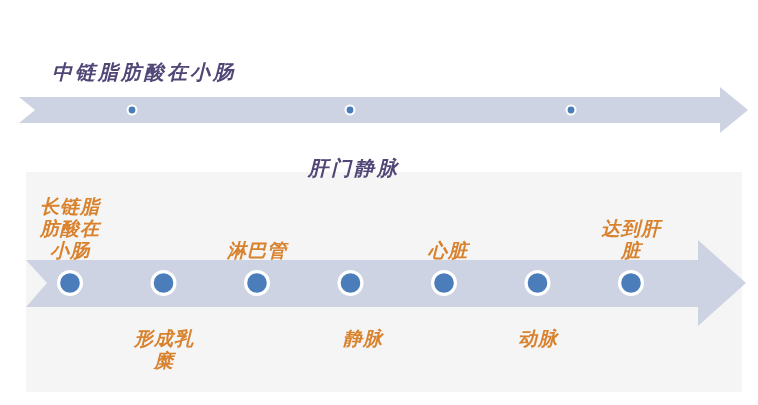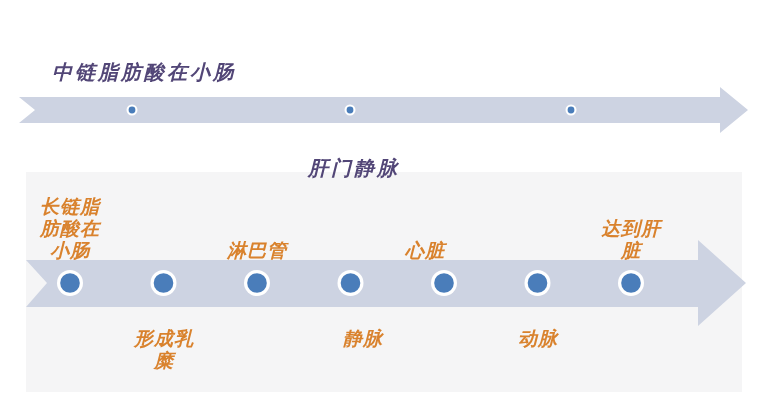--- a/index.html
+++ b/index.html
@@ -86,21 +86,21 @@
 
   <div class="lbl top-lbl" style="left:52px;top:61px;">中链脂肪酸在小肠</div>
 
 
   <div class="lbl top-lbl cx" style="left:354px;top:131px;margin-top:26px;">肝门静脉</div>
 
   <div class="lbl bot-lbl wrap3 cx" style="left:70px;top:180px;">长链脂肪酸在小肠</div>
 
   <div class="lbl bot-lbl cx" style="left:257px;top:224px;">淋巴管</div>
 
-  <div class="lbl bot-lbl cx" style="left:425px;top:224px;">心脏</div>
+  <div class="lbl bot-lbl cx" style="left:448px;top:224px;">心脏</div>
 
   <div class="lbl bot-lbl wrap3 cx" style="left:631px;top:202px;">达到肝脏</div>
 
   <div class="lbl bot-lbl wrap3 cx" style="left:164px;top:312px;">形成乳糜</div>
 
   <div class="lbl bot-lbl cx" style="left:363px;top:312px;">静脉</div>
 
   <div class="lbl bot-lbl cx" style="left:538px;top:312px;">动脉</div>
 
 </div>

